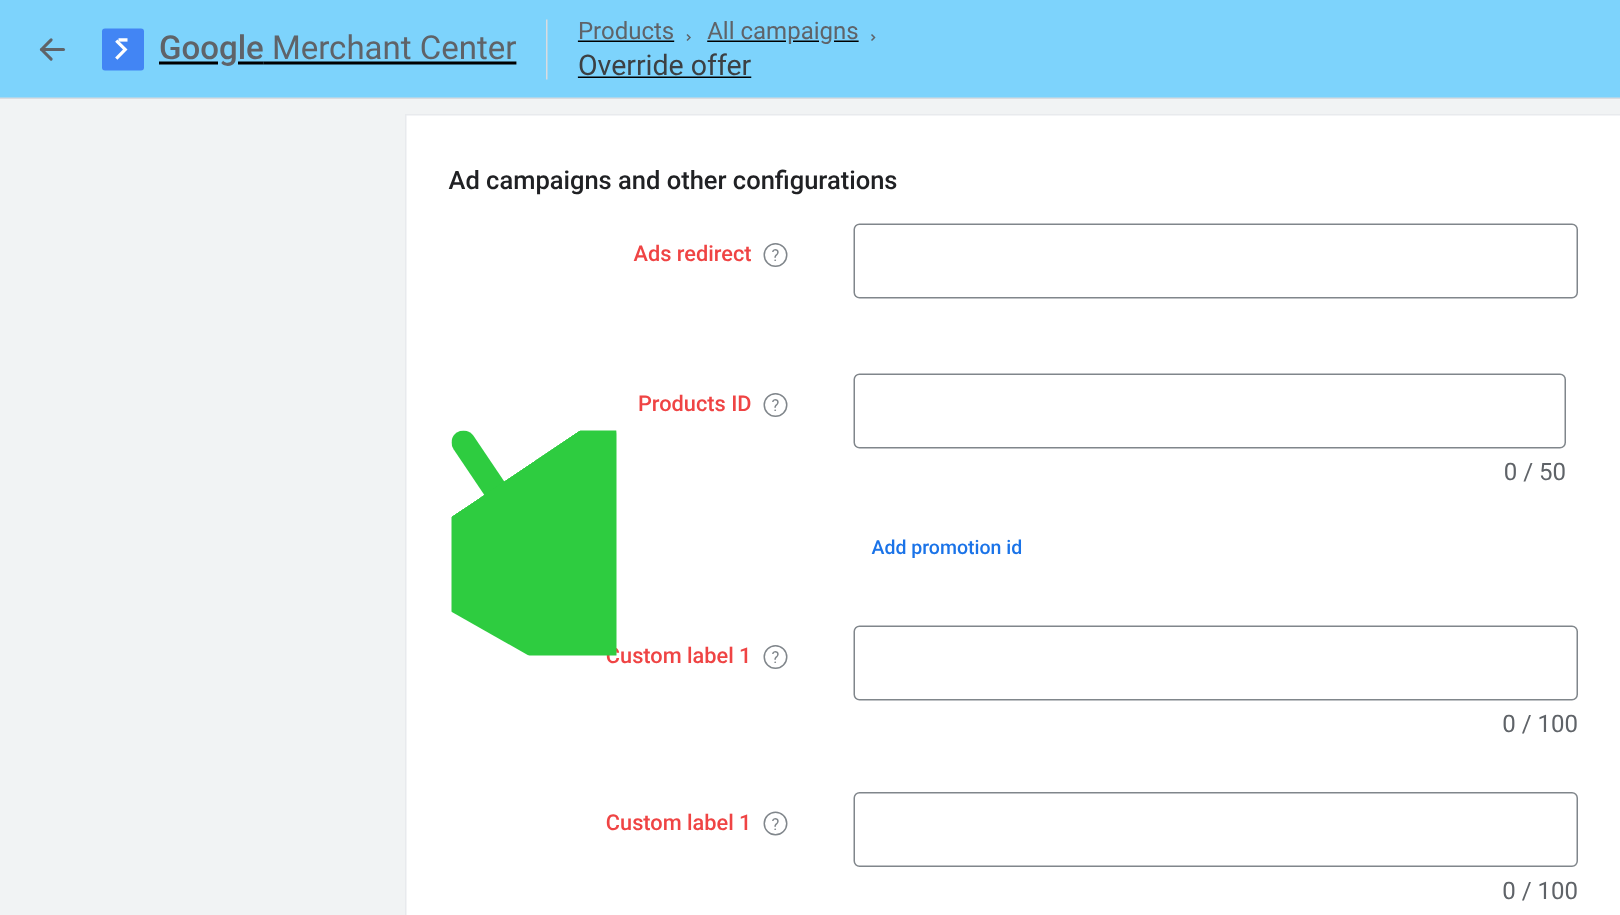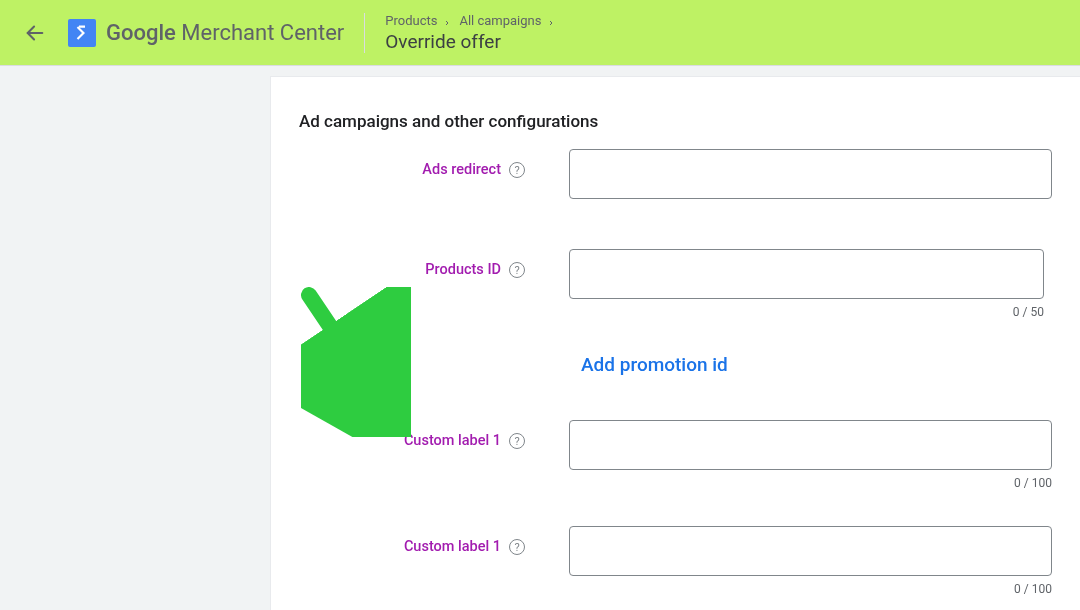--- a/index.html
+++ b/index.html
@@ -10,21 +10,22 @@
       height: 610px;
       overflow: hidden;
       position: relative;
     }
     .header {
       height: 66px;
       display: flex;
       align-items: center;
       padding: 0 22px;
       border-bottom: 1px solid #dadce0;
-      background: #bef264;
+      background: #7dd3fc;
+      text-decoration: underline;
     }
     .back-arrow {
       width: 26px;
       height: 26px;
       display: flex;
       align-items: center;
       justify-content: center;
       cursor: pointer;
       color: #5f6368;
       margin-right: 20px;
@@ -60,21 +61,21 @@
     }
     .breadcrumb-wrap {
       display: flex;
       flex-direction: column;
       gap: 2px;
     }
     .breadcrumb {
       display: flex;
       align-items: flex-end;
       gap: 6px;
-      font-size: 13px;
+      font-size: 16px;
       color: #5f6368;
     }
     .breadcrumb .chev {
       width: 10px;
       height: 10px;
       display: inline-flex;
       align-items: center;
     }
     .page-title {
       font-size: 19px;
@@ -112,21 +113,21 @@
       width: 270px;
       display: flex;
       justify-content: flex-end;
       align-items: flex-start;
       padding-top: 12px;
       gap: 8px;
       padding-right: 44px;
     }
     .field-label {
       font-size: 14.5px;
-      color: #a21caf;
+      color: #ef4444;
       font-weight: 500;
     }
     .help-icon {
       width: 16px;
       height: 16px;
       border: 1.4px solid #80868b;
       border-radius: 50%;
       display: inline-flex;
       align-items: center;
       justify-content: center;
@@ -145,27 +146,27 @@
       height: 50px;
       border: 1px solid #80868b;
       border-radius: 4px;
       padding: 0 14px;
       font-size: 15px;
       outline: none;
       background: #fff;
     }
     .counter {
       text-align: right;
-      font-size: 12px;
+      font-size: 16px;
       color: #5f6368;
       margin-top: 6px;
     }
     .add-link {
       display: inline-block;
-      font-size: 19px;
+      font-size: 13px;
       color: #1a73e8;
       font-weight: 500;
       cursor: pointer;
       margin-top: 24px;
       margin-left: 270px;
       padding-left: 12px;
     }
     .link-row { margin-bottom: 44px; }
     .arrow-annotation {
       position: absolute;

